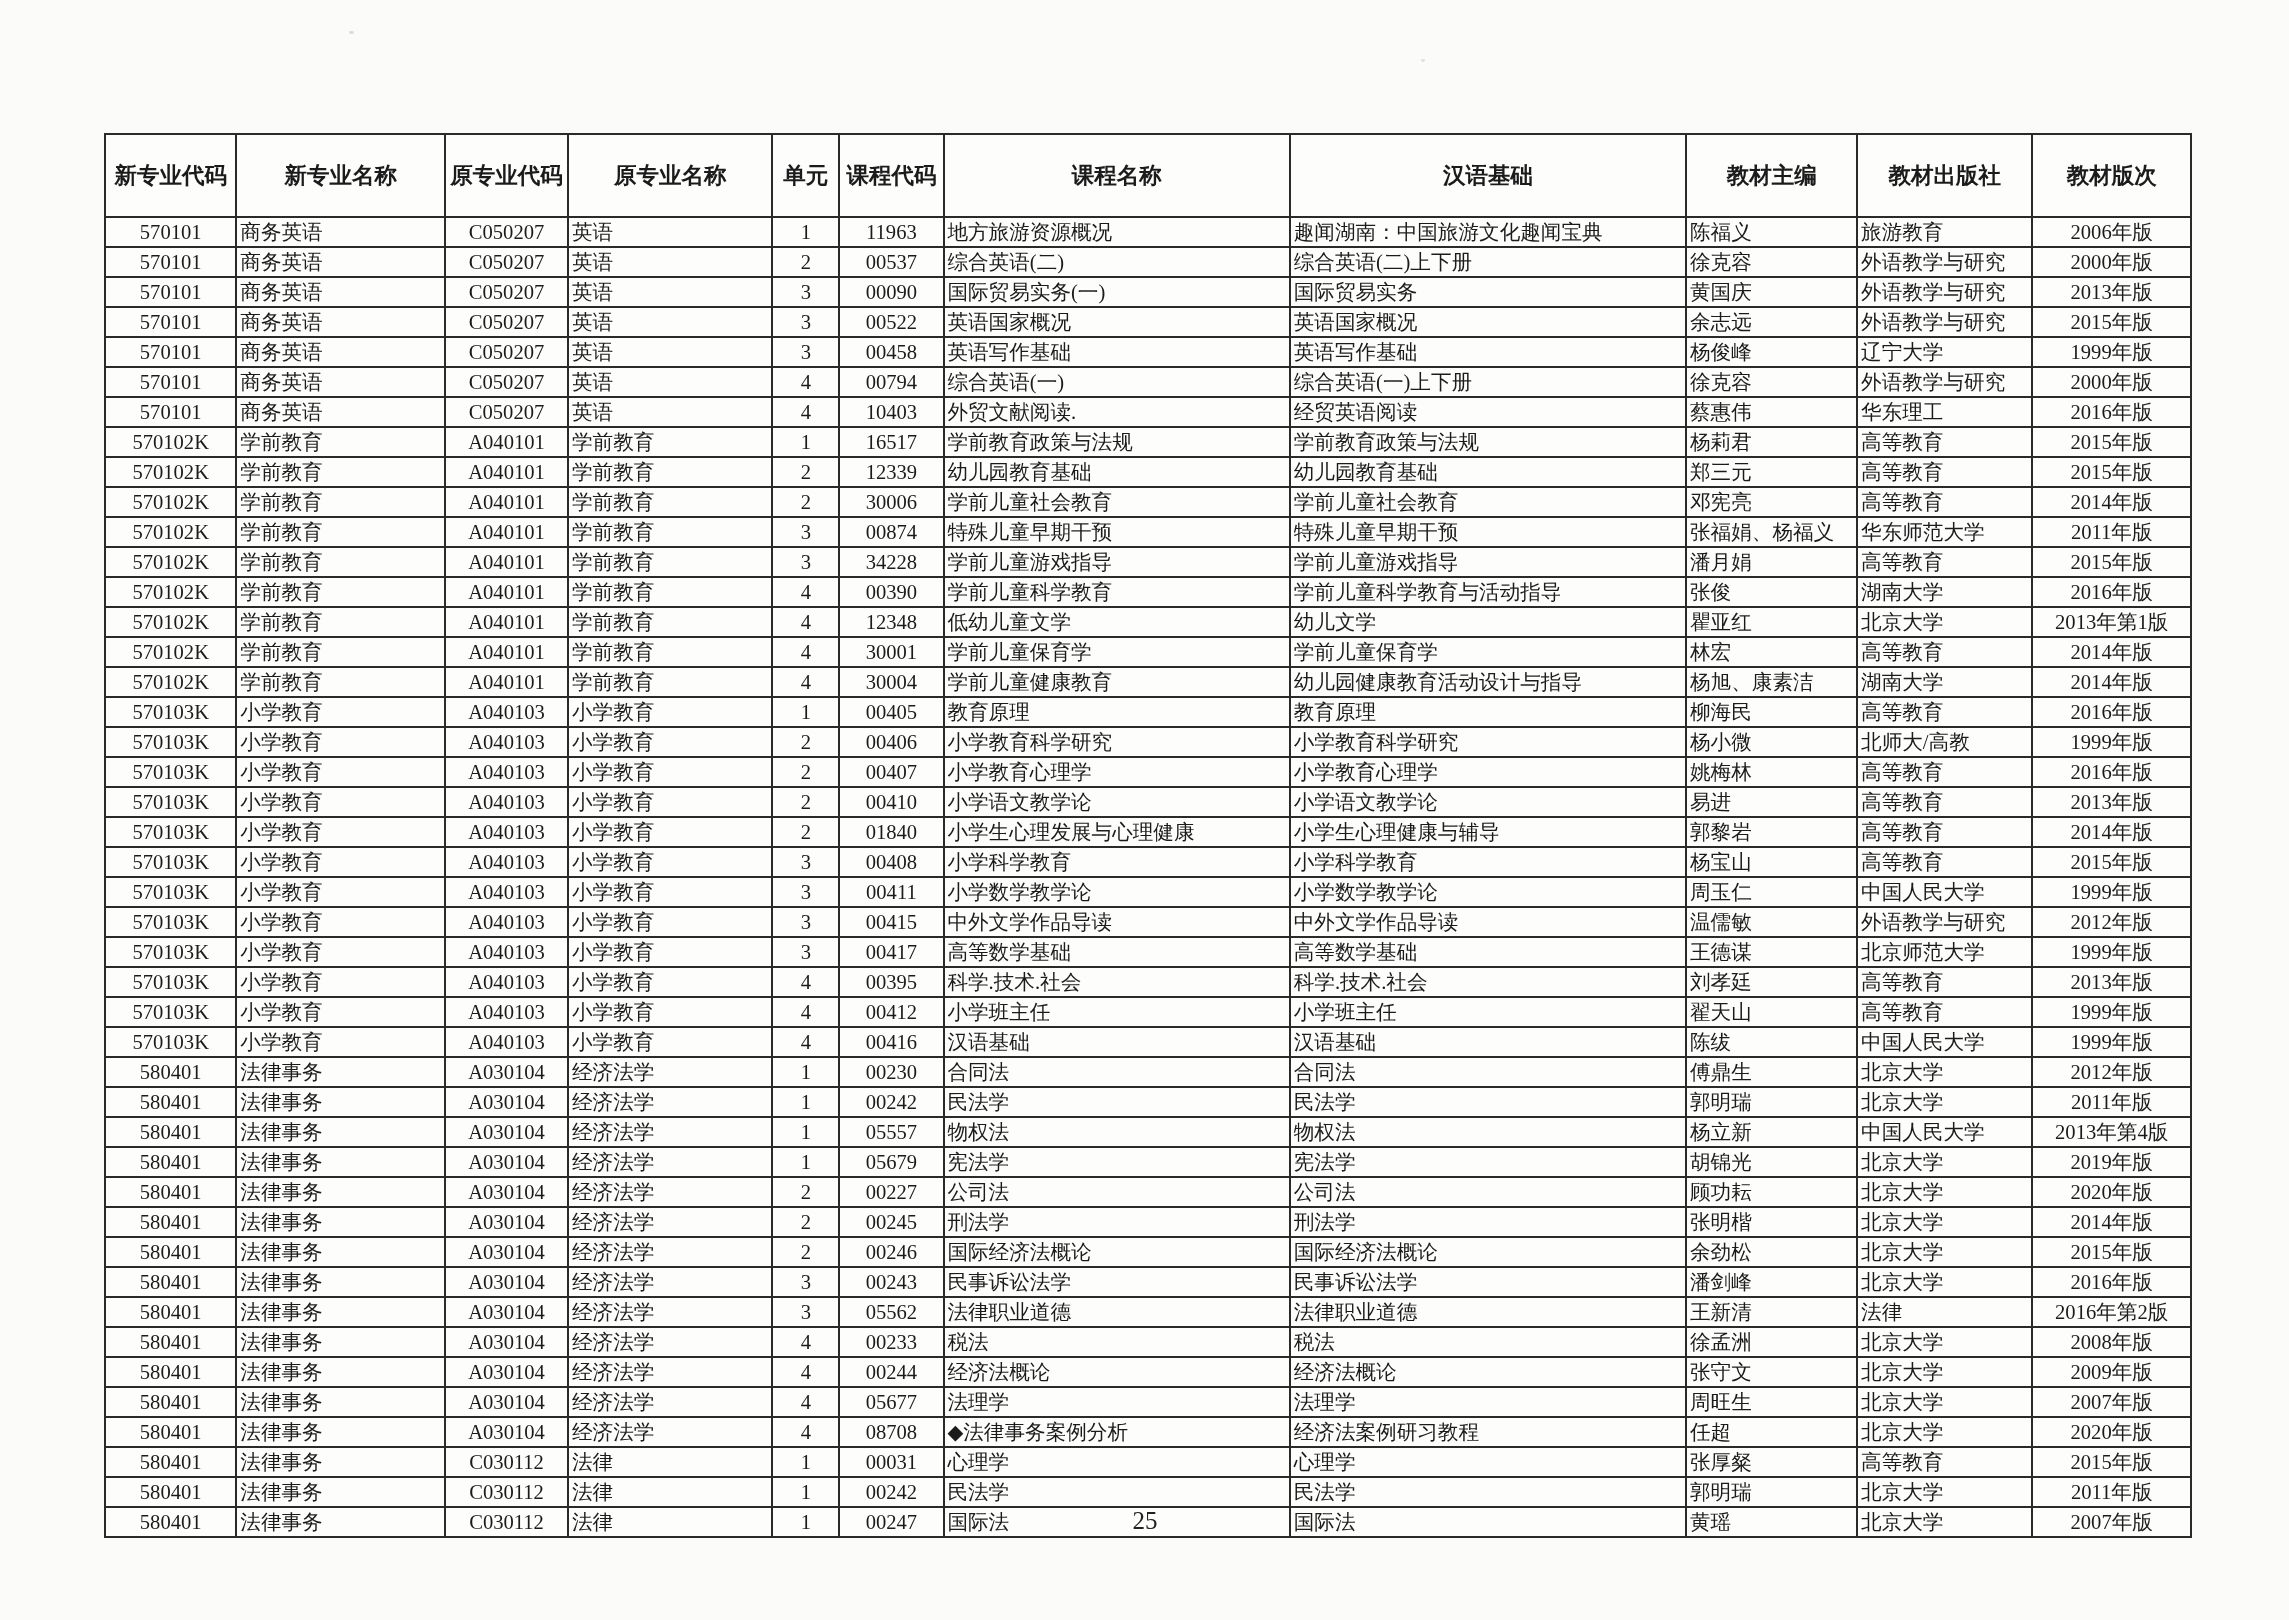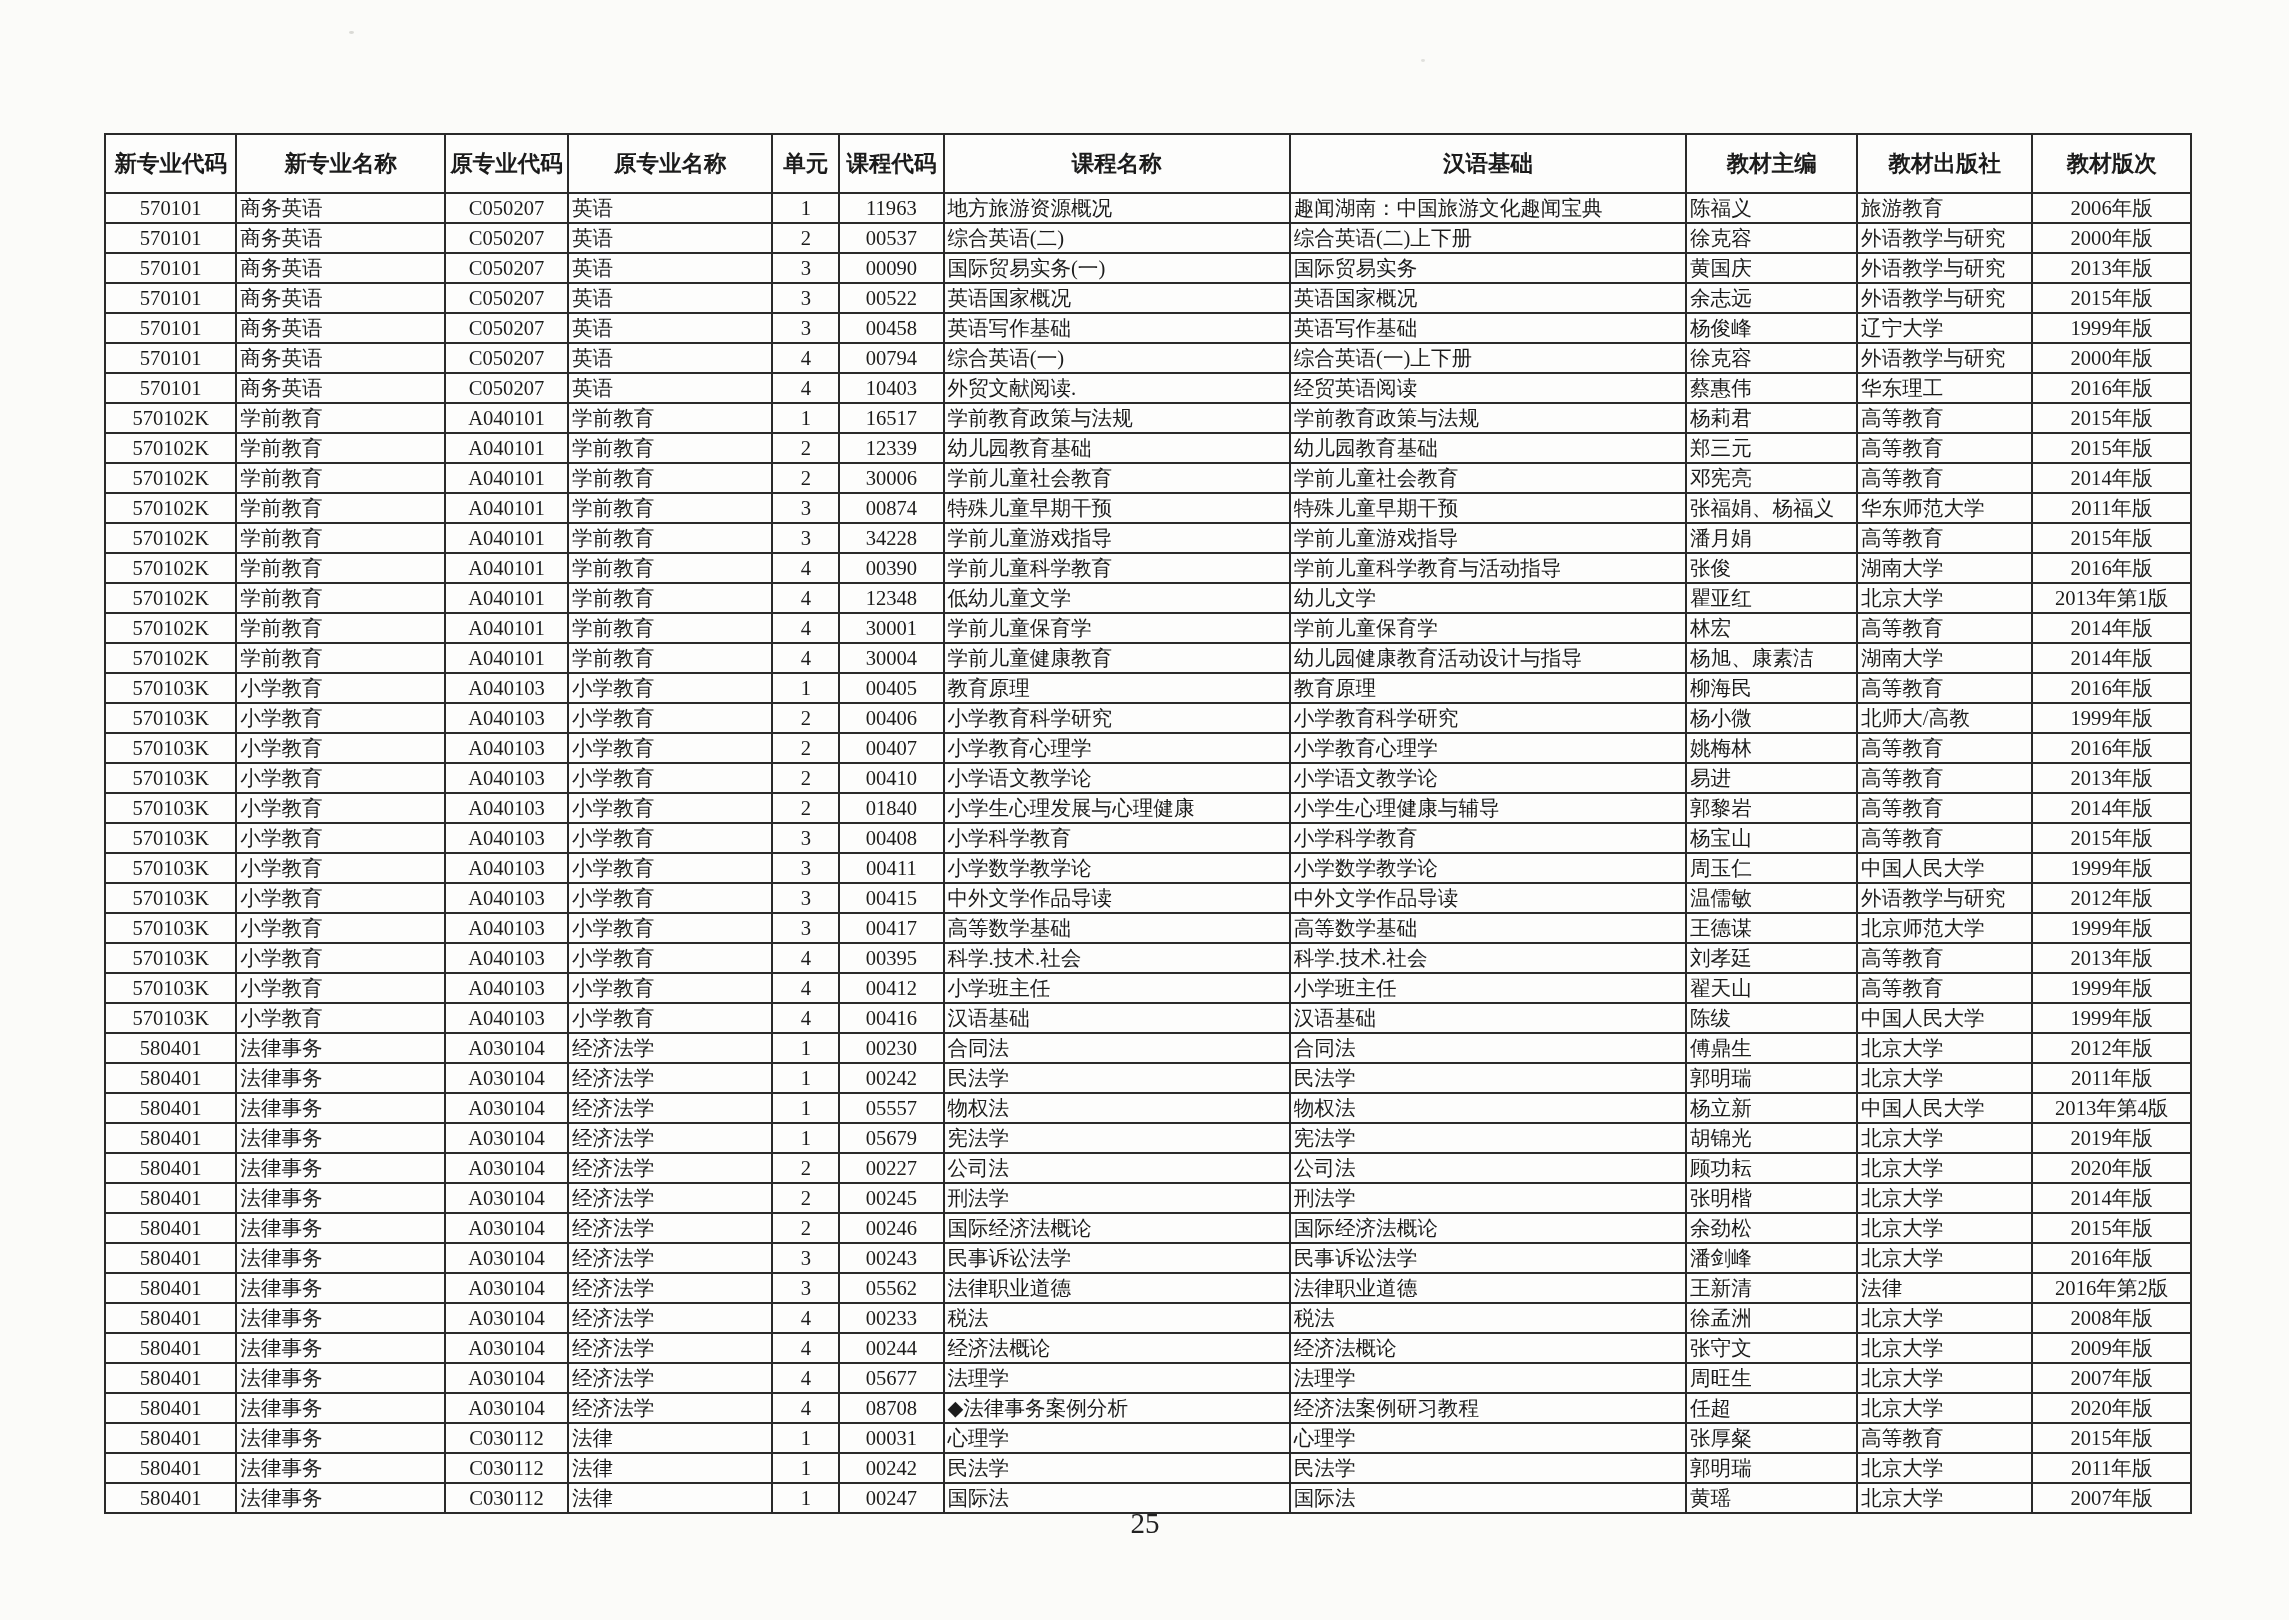--- a/index.html
+++ b/index.html
@@ -27,35 +27,35 @@
     overflow:hidden;
     white-space:nowrap;
     font-size:20.6px;
   }
   table.doc{border:2.9px solid #222;}
   table.doc th{
     height:49px;
     font-size:22.5px;
     font-weight:bold;
     text-align:center;
-    padding:4px 2px;
+    padding:16px 2px;
   }
   table.doc td{
     height:28px;
     line-height:28px;
     padding:0 2.9px;
   }
   td.c{text-align:center;}
   td.l{text-align:left;padding-left:6.9px;}
   .page-number{
     position:absolute;
     top:1507px;left:0;
     width:2290px;
     text-align:center;
-    font-size:29px;
+    font-size:25px;
     color:#222;
   }
   
   .speck{position:absolute;background:#b9b9b4;border-radius:50%;}
 </style>
 </head>
 <body>
 
 <div class="page">
 

